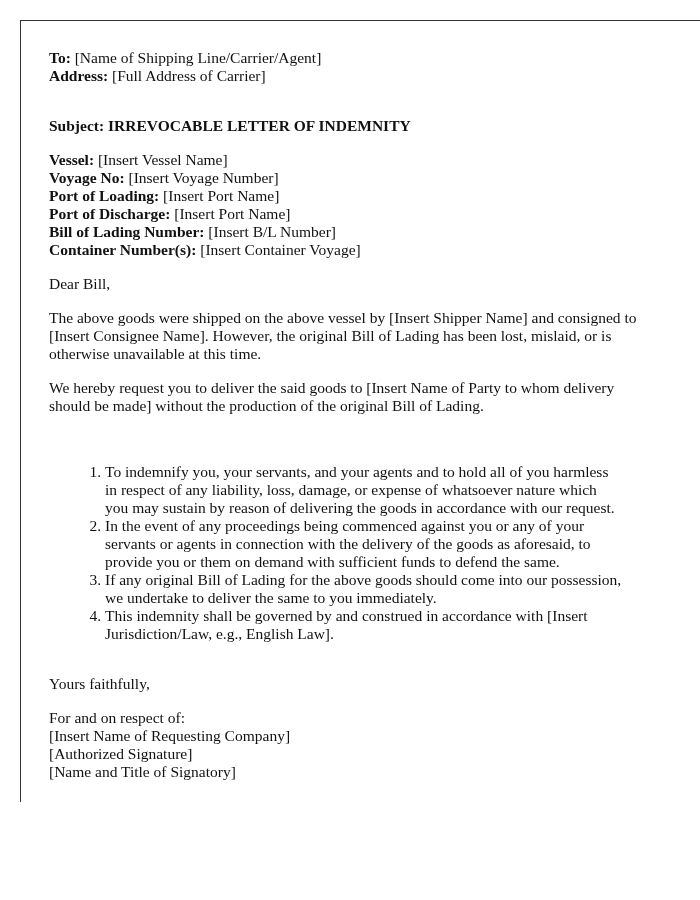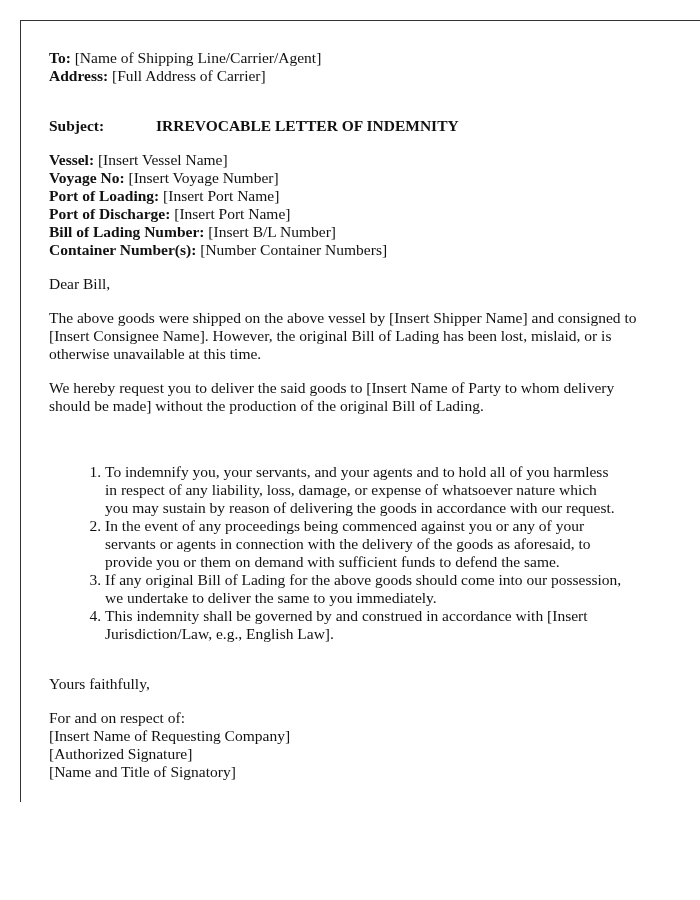--- a/index.html
+++ b/index.html
@@ -37,21 +37,21 @@
     }
     .block { margin: 0; }
     .gap { height: 16px; }
     b.lbl { font-weight: bold; }
     p { margin: 0; }
     ol.terms {
       margin: 16px;
       padding-left: 40px;
     }
     ol.terms li { margin: 0; padding-left: 0; }
-    .subject-value { font-weight: bold; margin-left: 48px; }
+    .subject-value { font-weight: bold; }
   </style>
 </head>
 <body>
 
 <div class="page-frame">
   <div class="letter">
 
     <div class="block">
       <div>
         <b class="lbl">To:</b>
@@ -91,21 +91,21 @@
       <div>
         <b class="lbl">Port of Discharge:</b>
         <span>[Insert Port Name]</span>
       </div>
       <div>
         <b class="lbl">Bill of Lading Number:</b>
         <span>[Insert B/L Number]</span>
       </div>
       <div>
         <b class="lbl">Container Number(s):</b>
-        <span>[Number Container Numbers]</span>
+        <span>[Insert Container Voyage]</span>
       </div>
     </div>
 
     <div class="gap"></div>
 
     <p>Dear Bill,</p>
 
     <div class="gap"></div>
 
     <p>The above goods were shipped on the above vessel by [Insert Shipper Name] and consigned to [Insert Consignee Name]. However, the original Bill of Lading has been lost, mislaid, or is otherwise unavailable at this time.</p>

